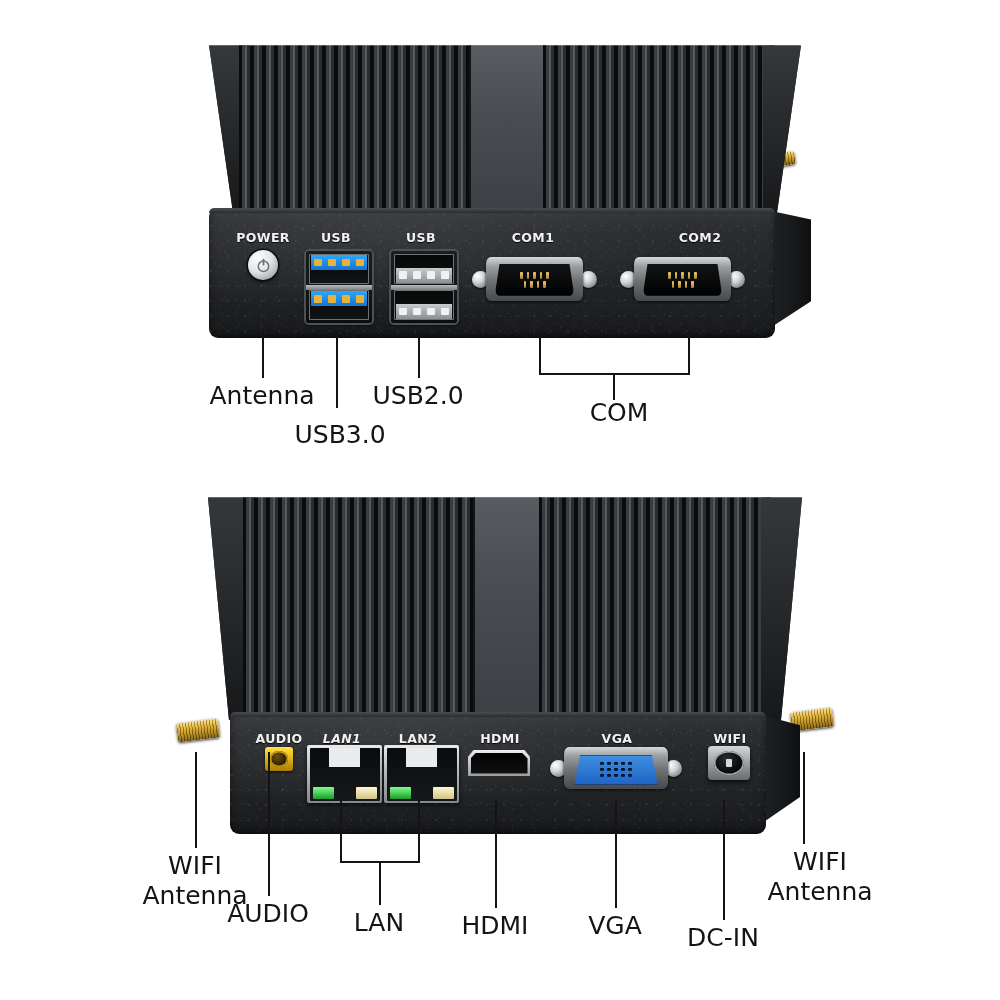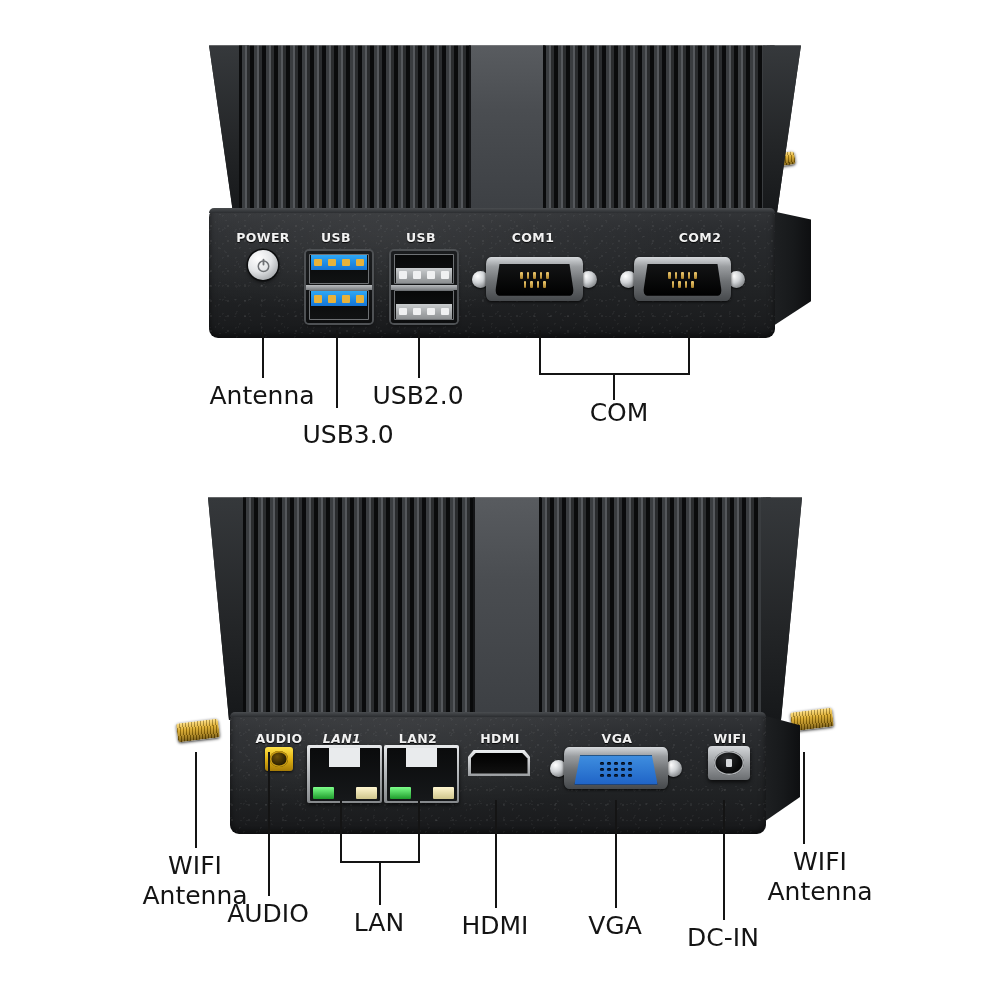--- a/index.html
+++ b/index.html
@@ -367,21 +367,21 @@
   <div class="lead v" style="left:262px;top:330px;height:48px;"></div>
   <div class="lead v" style="left:336px;top:330px;height:78px;"></div>
   <div class="lead v" style="left:418px;top:330px;height:48px;"></div>
 
   <div class="lead v" style="left:539px;top:330px;height:44px;"></div>
   <div class="lead v" style="left:688px;top:330px;height:44px;"></div>
   <div class="lead h" style="left:539px;top:373px;width:151px;"></div>
   <div class="lead v" style="left:613px;top:373px;height:27px;"></div>
 
   <div class="callout c" style="left:262px;top:381px;">Antenna</div>
-  <div class="callout c" style="left:348px;top:420px;">USB3.0</div>
+  <div class="callout c" style="left:340px;top:420px;">USB3.0</div>
   <div class="callout c" style="left:418px;top:381px;">USB2.0</div>
   <div class="callout c" style="left:613px;top:398px;margin-left:6px;">COM</div>
 
   <div class="unit" style="left:190px;top:470px;width:640px;height:360px;">
 
     <div class="sma" style="left:-13px;top:251px;width:42px;height:19px;transform:rotate(-7deg);">
       <div class="sma-barrel"></div>
     </div>
 
     <div class="sma" style="left:601px;top:240px;width:42px;height:19px;transform:rotate(-7deg);">

